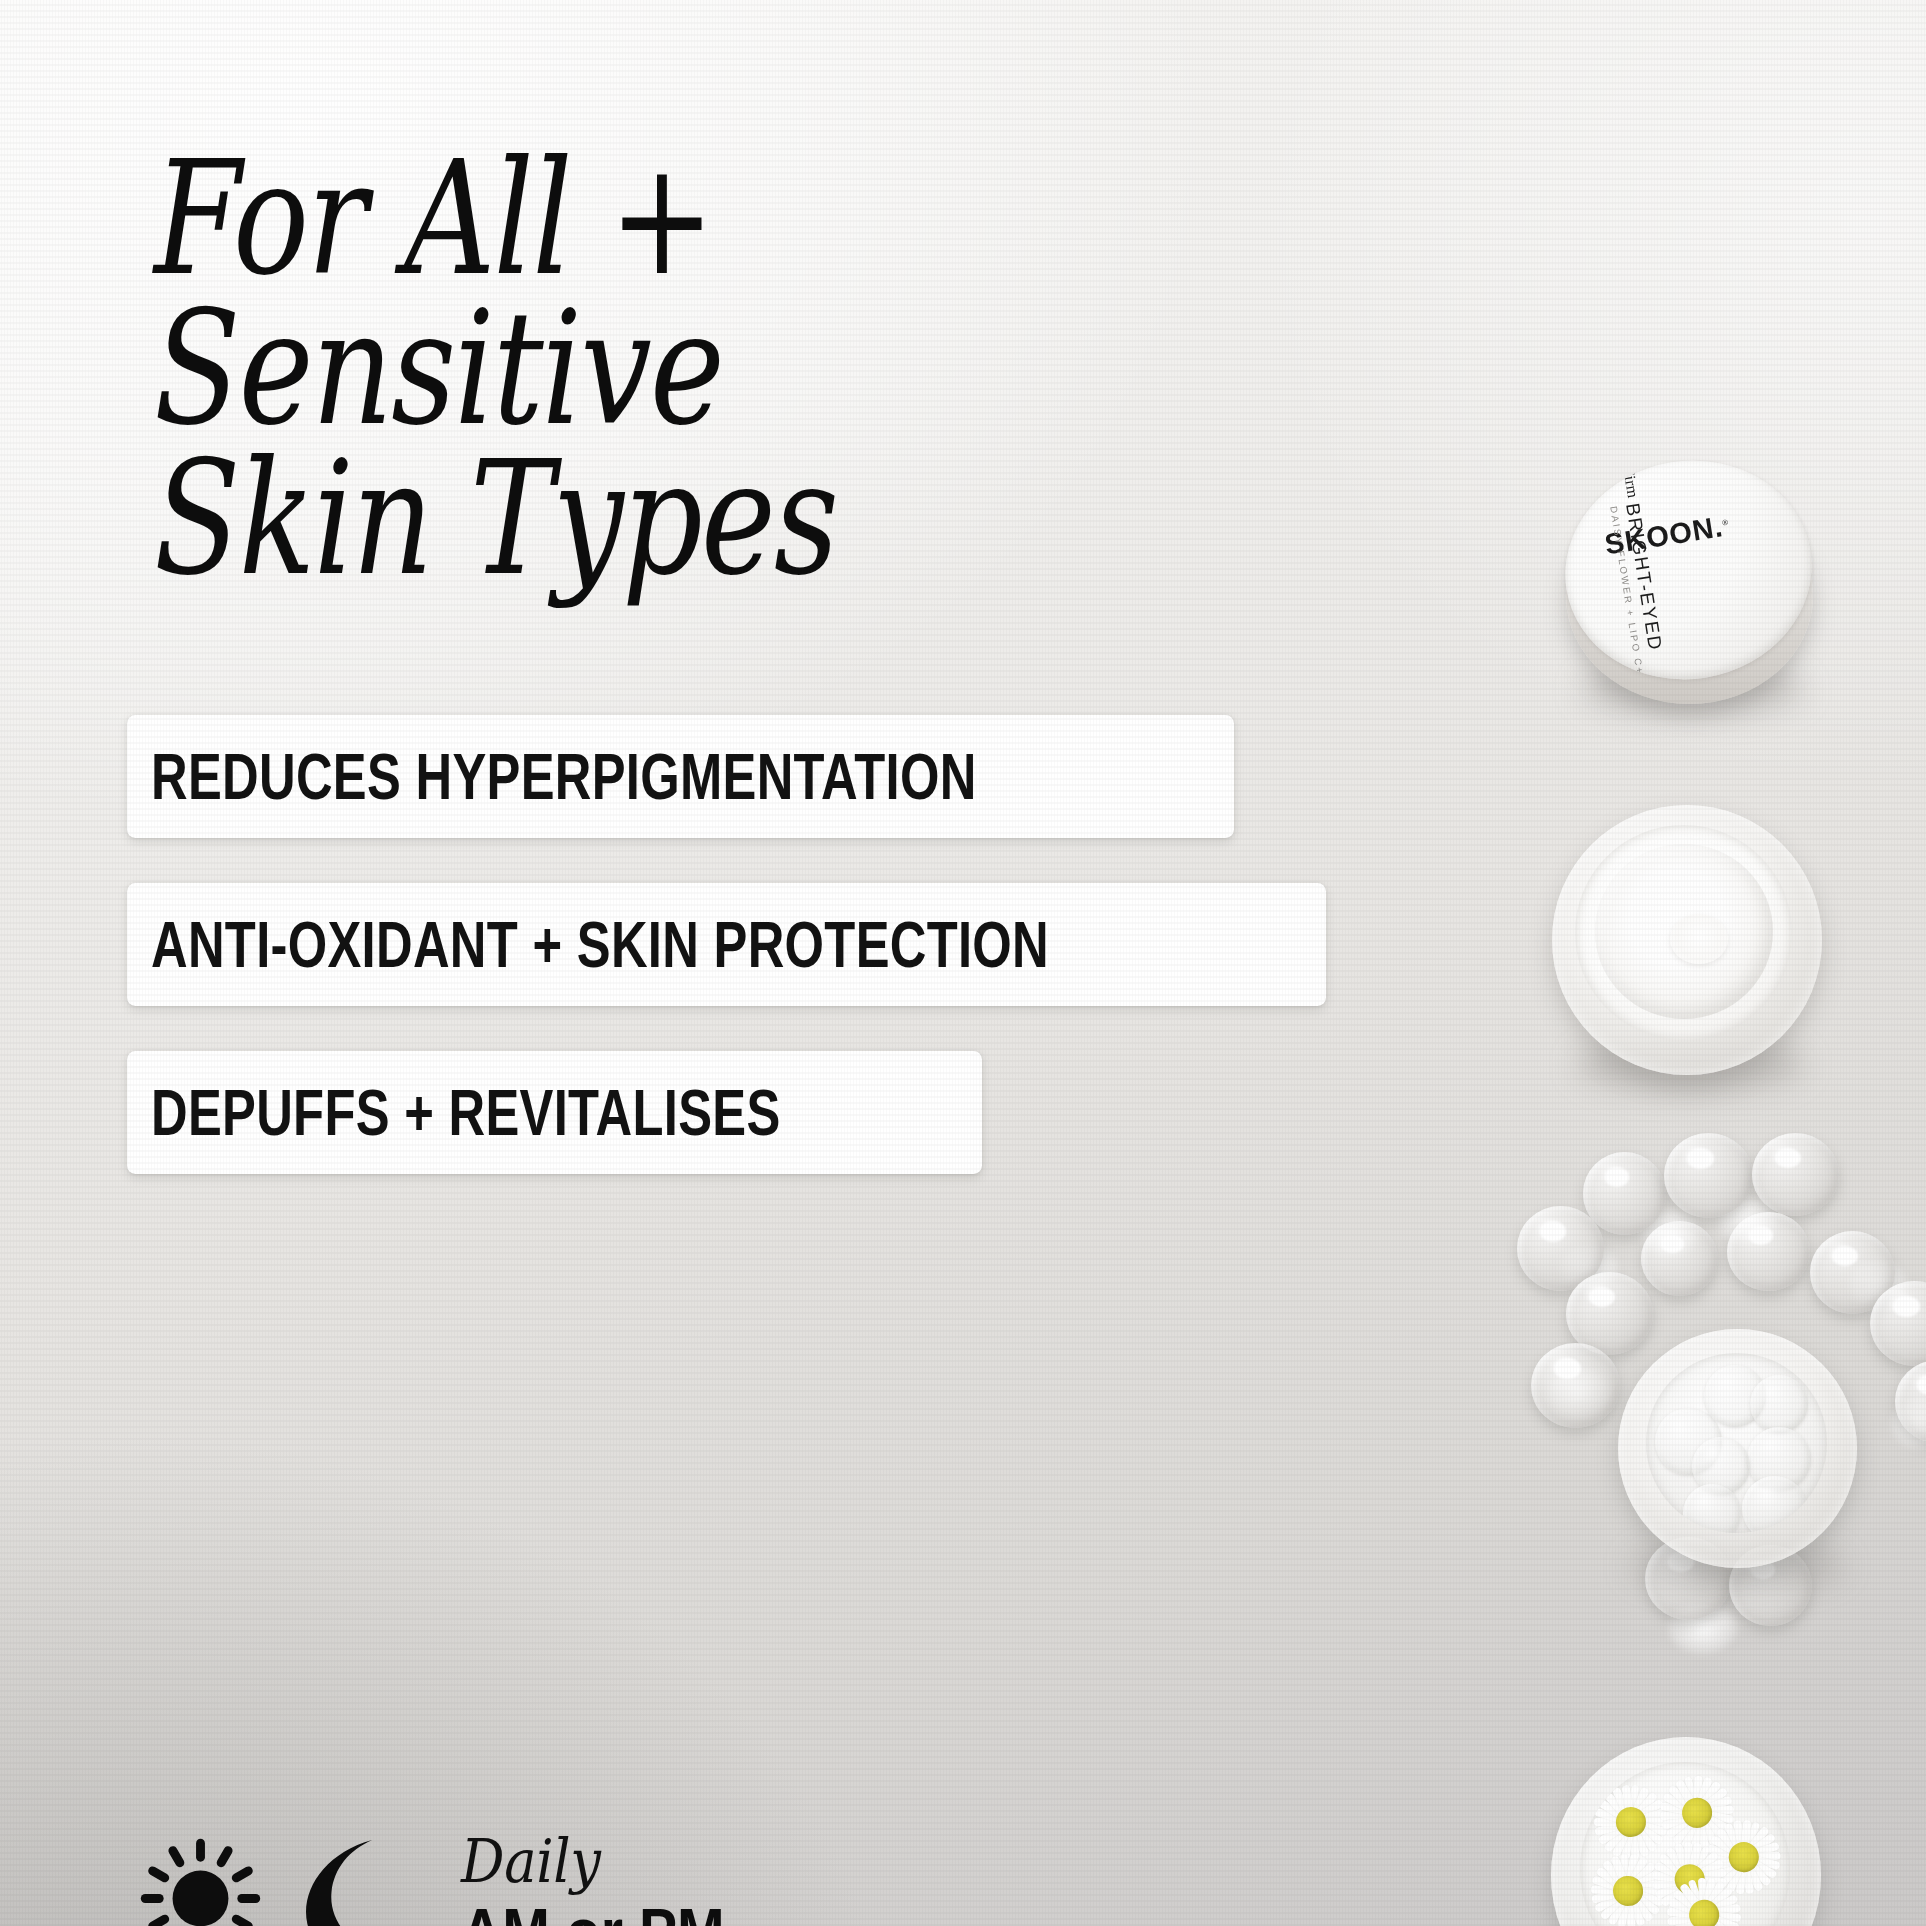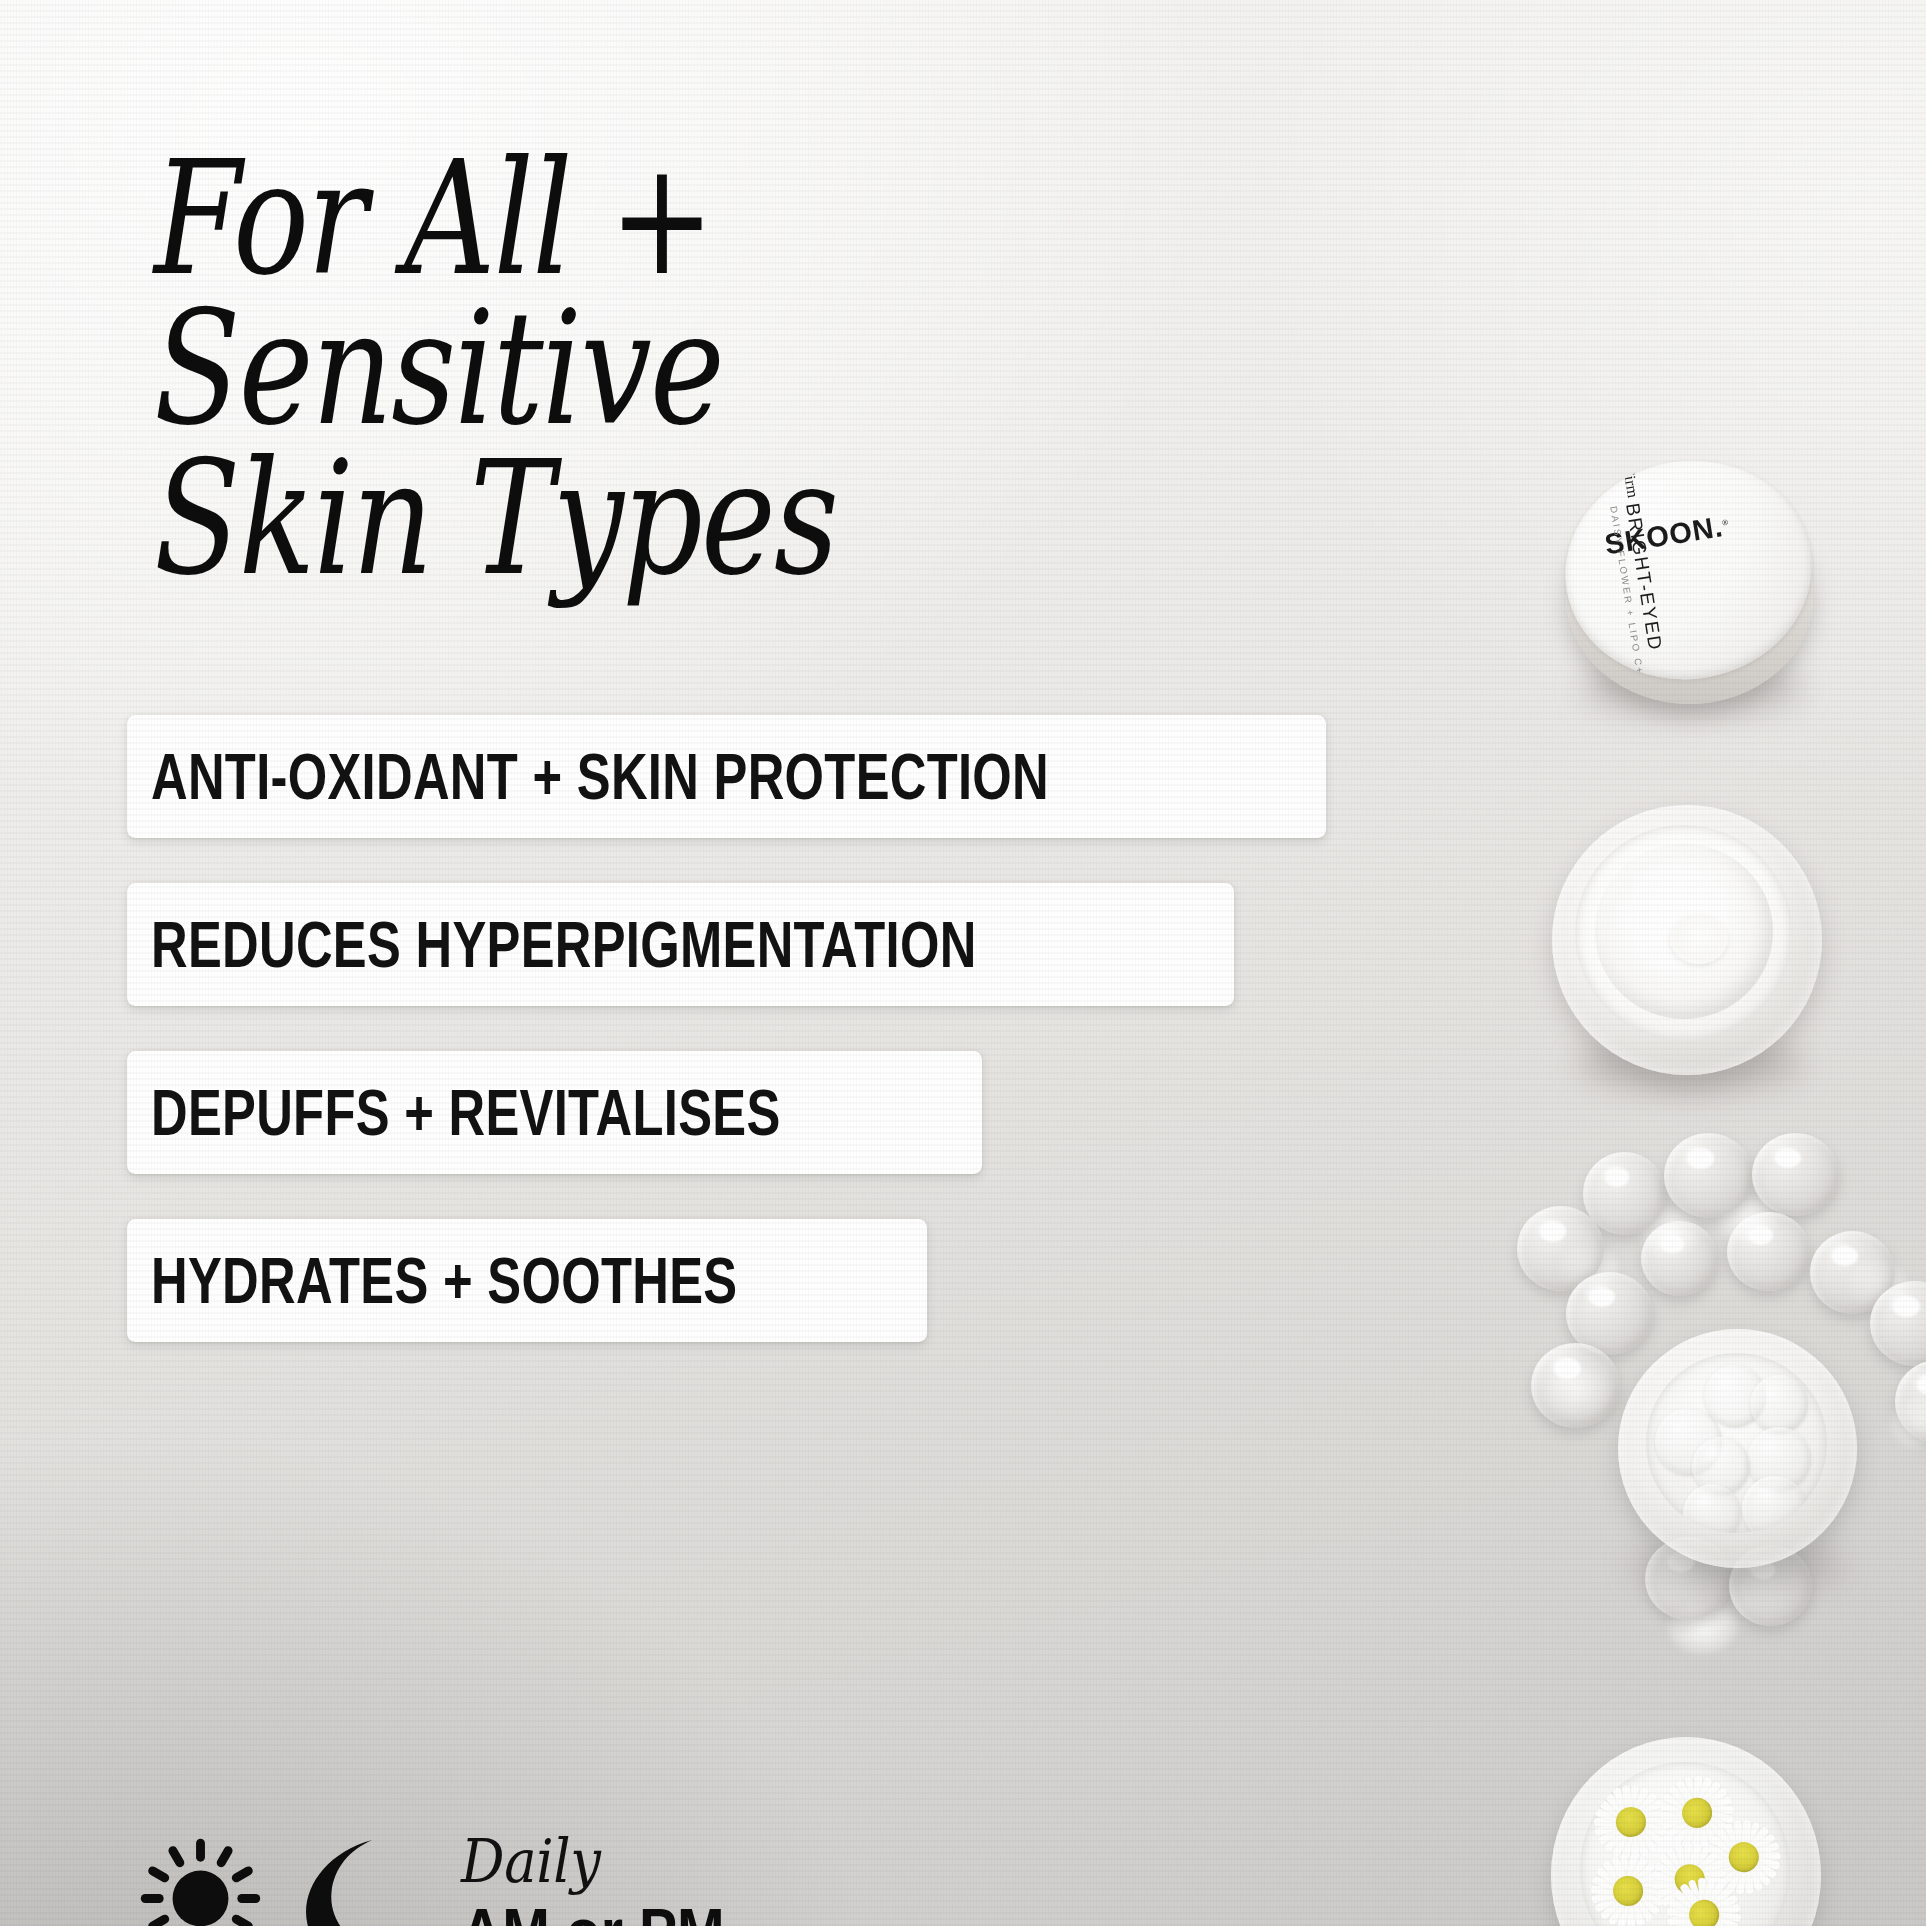--- a/index.html
+++ b/index.html
@@ -206,30 +206,27 @@
 </head>
 <body>
 
 <div class="canvas">
 
   <div class="headline">For All + Sensitive
 Skin Types</div>
 
   <div class="chips">
     <div class="chip">
+      <span class="chip-label">REDUCES HYPERPIGMENTATION</span>
+    </div>
+    <div class="chip">
       <span class="chip-label">ANTI-OXIDANT + SKIN PROTECTION</span>
-    </div>
-    <div class="chip">
-      <span class="chip-label">REDUCES HYPERPIGMENTATION</span>
     </div>
     <div class="chip">
       <span class="chip-label">DEPUFFS + REVITALISES</span>
-    </div>
-    <div class="chip">
-      <span class="chip-label">HYDRATES + SOOTHES</span>
     </div>
   </div>
 
   <div class="usage">
     <svg class="sun-icon" viewBox="0 0 100 100">
       <circle cx="50" cy="50" r="22" fill="#0d0d0d"></circle>
       <g fill="#0d0d0d">
         <rect x="46.5" y="3" width="7" height="18" rx="3.5"></rect>
         <rect x="46.5" y="79" width="7" height="18" rx="3.5"></rect>
         <rect x="3" y="46.5" width="18" height="7" rx="3.5"></rect>

